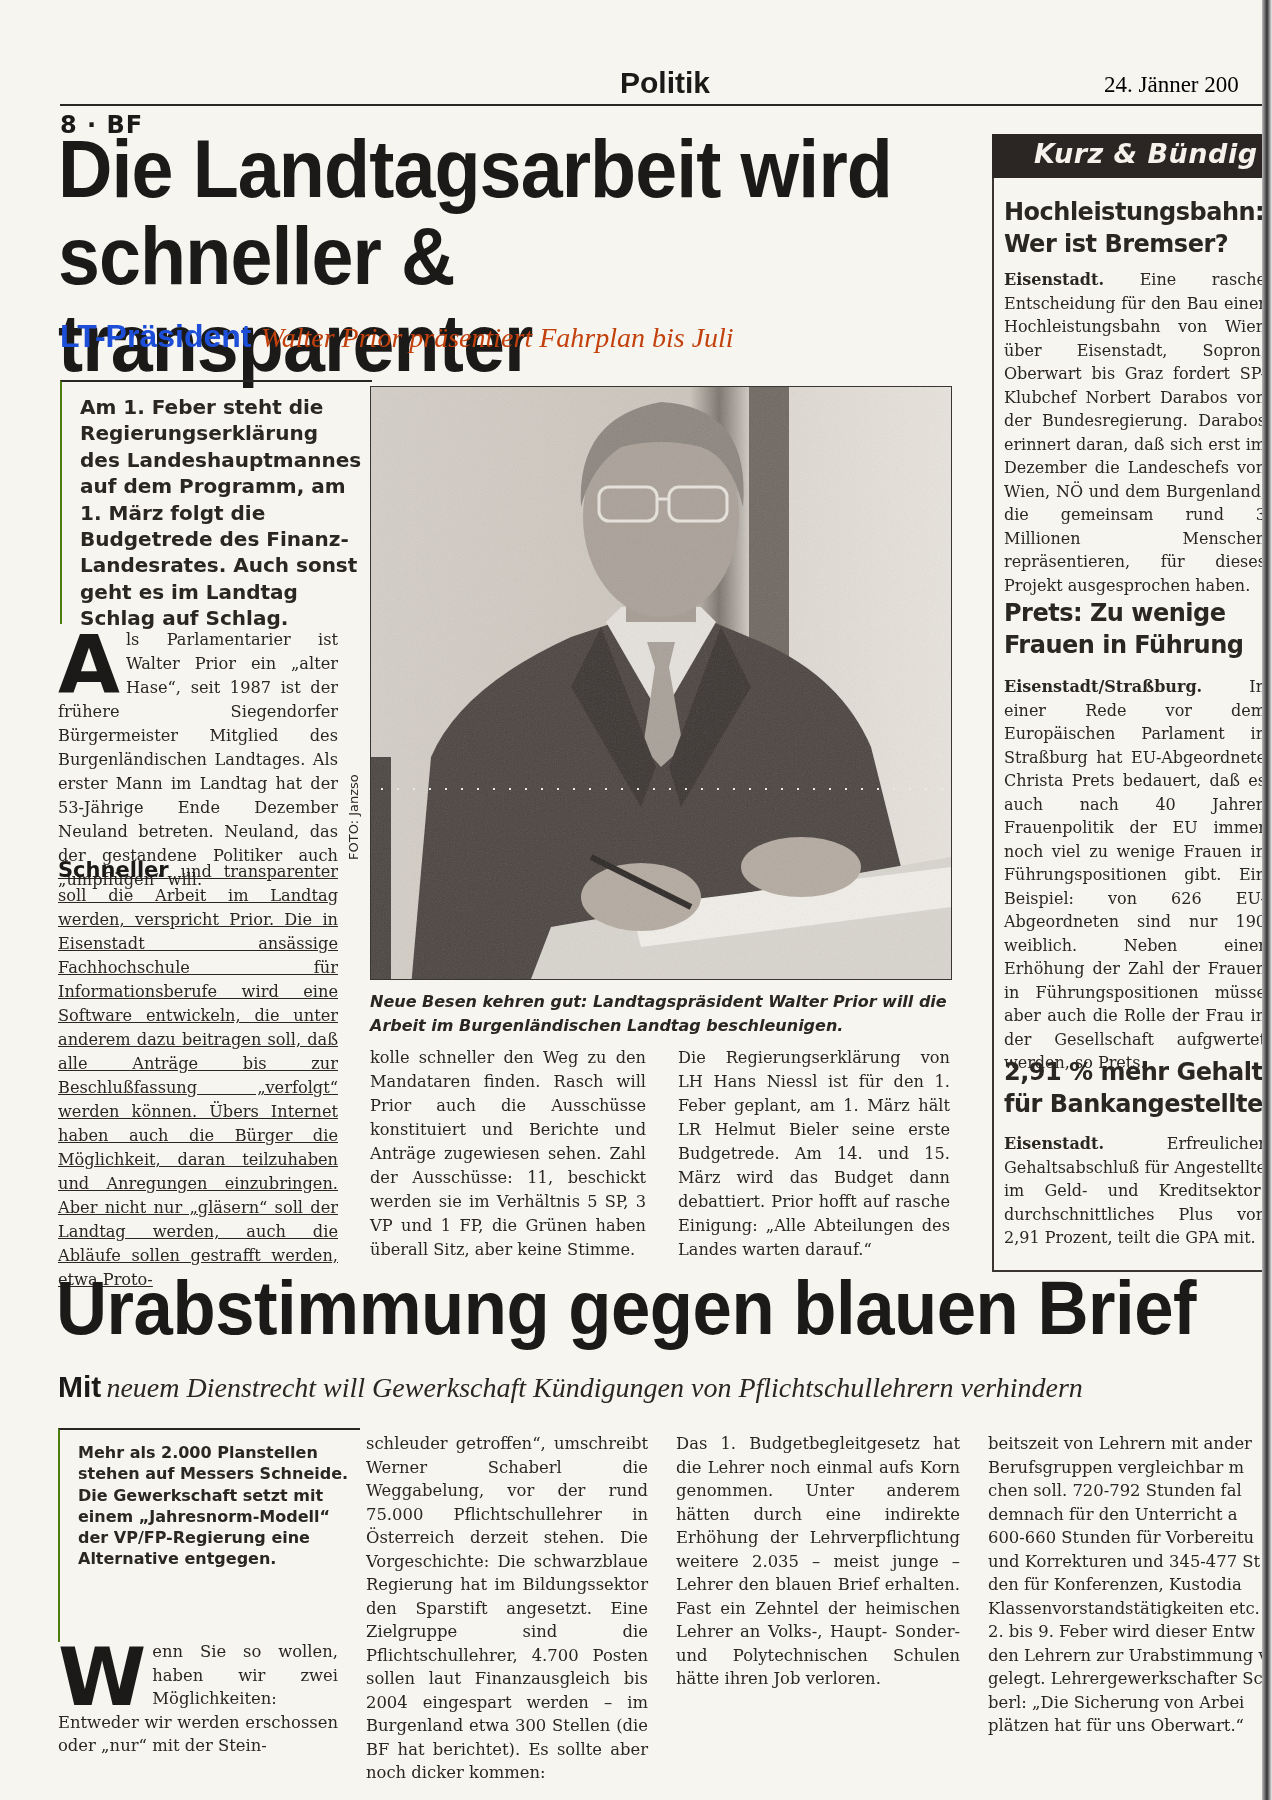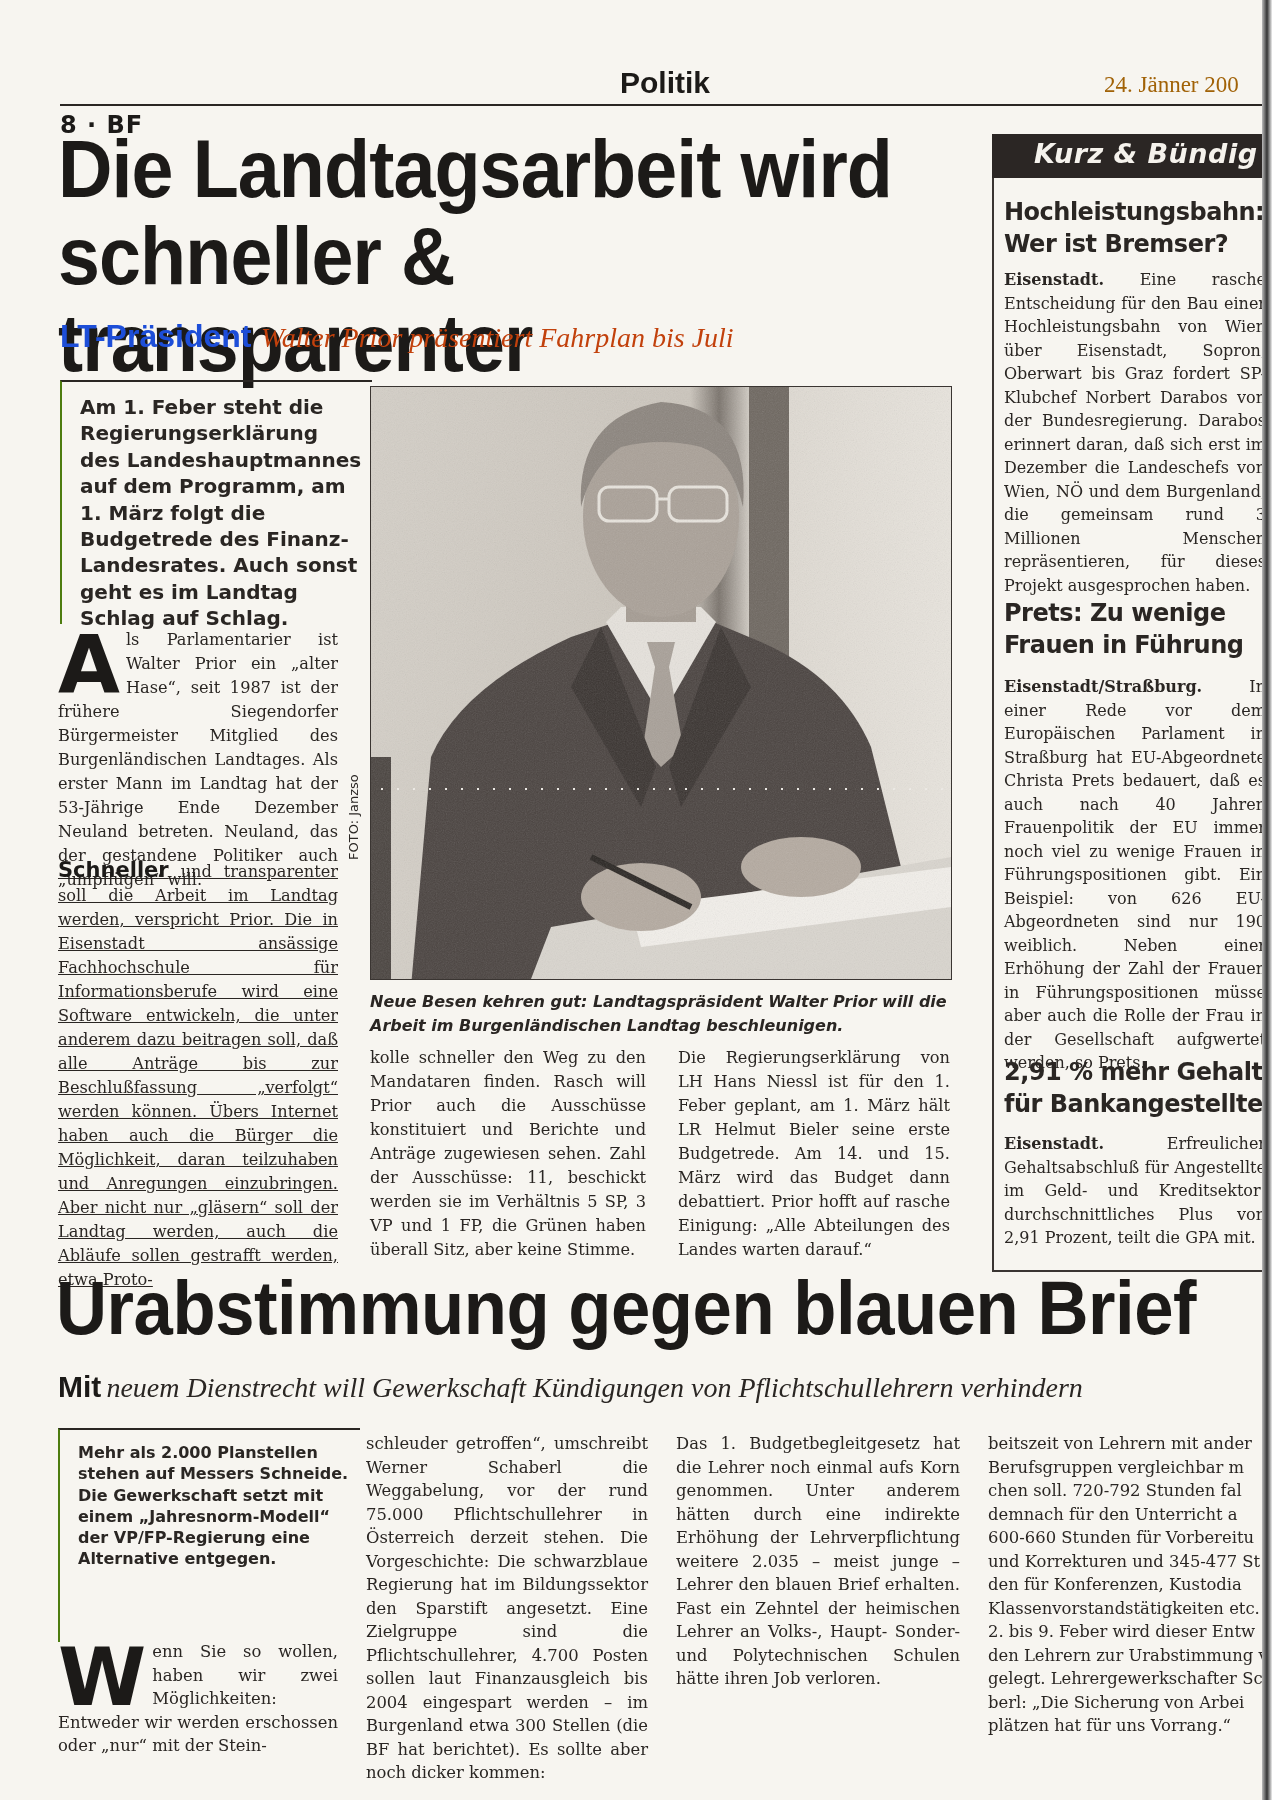--- a/index.html
+++ b/index.html
@@ -6,21 +6,21 @@
   body {
     width: 1272px; height: 1800px; overflow: hidden; position: relative;
     background: #f7f5f0; color: #2a2623;
     font-family: "DejaVu Serif", serif;
   }
   .abs { position: absolute; }
 
   
   #hdr-left { left: 60px; top: 70px; font: 900 24px "DejaVu Sans", sans-serif; letter-spacing: 1px; color: #1c1a18; margin-top: 41px; }
   #hdr-center { left: 620px; top: 66px; font: 700 30px "Liberation Sans", sans-serif; color: #1c1a18; }
-  #hdr-right { left: 1104px; top: 72px; font: 400 23px "Liberation Serif", serif; color: #a16207; white-space: nowrap; }
+  #hdr-right { left: 1104px; top: 72px; font: 400 23px "Liberation Serif", serif; color: #000000; white-space: nowrap; }
   #hdr-rule { left: 60px; top: 104px; width: 1212px; height: 2px; background: #2a2623; }
 
   
   #headline-1 {
     left: 58px; top: 126px; width: 920px;
     font: 700 82px/1.06 "Liberation Sans", sans-serif;
     letter-spacing: -1px; color: #1c1a18;
     transform: scaleX(0.92); transform-origin: left top;
   }
   #subhead-1 { left: 60px; top: 318px; font-size: 30px; white-space: nowrap; }
@@ -216,16 +216,16 @@
   <div>chen soll. 720-792 Stunden fal</div>
   <div>demnach für den Unterricht a</div>
   <div>600-660 Stunden für Vorbereitu</div>
   <div>und Korrekturen und 345-477 St</div>
   <div>den für Konferenzen, Kustodia</div>
   <div>Klassenvorstandstätigkeiten etc. V</div>
   <div>2. bis 9. Feber wird dieser Entw</div>
   <div>den Lehrern zur Urabstimmung v</div>
   <div>gelegt. Lehrergewerkschafter Sc</div>
   <div>berl: „Die Sicherung von Arbei</div>
-  <div>plätzen hat für uns Vorrang.“</div>
+  <div>plätzen hat für uns Oberwart.“</div>
 </div>
 
 <div class="abs" id="scan-edge"></div>
 
 </body></html>

